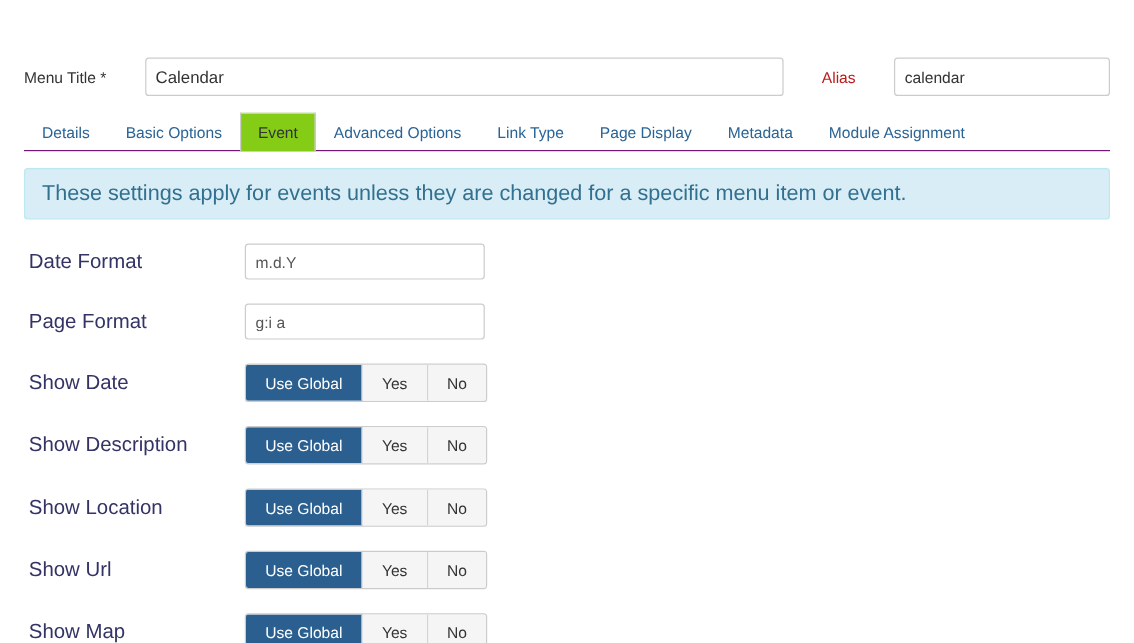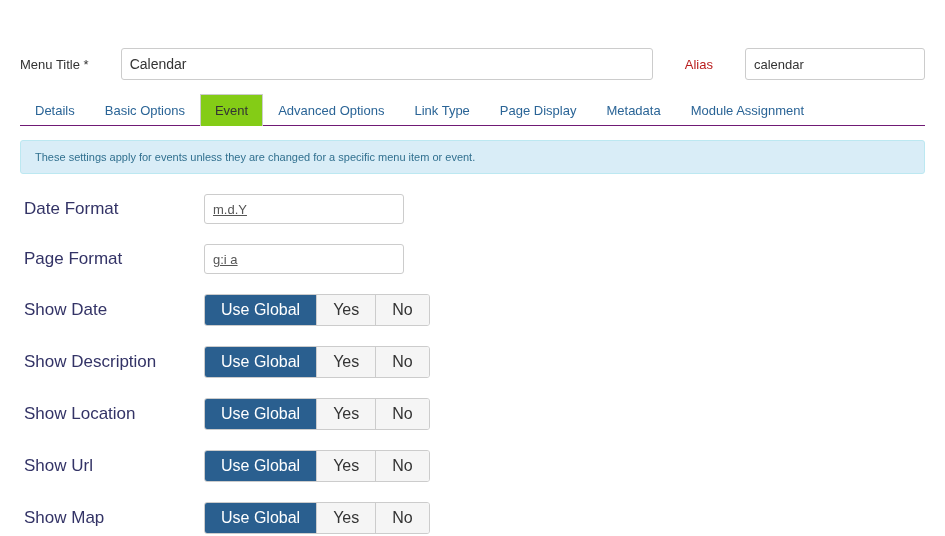--- a/index.html
+++ b/index.html
@@ -75,21 +75,21 @@
       color: #333;
       font-weight: normal;
     }
     .info-bar {
       background: #d9edf7;
       border: 1px solid #bce8f1;
       color: #31708f;
       padding: 10px 14px;
       border-radius: 3px;
       margin-bottom: 20px;
-      font-size: 11px;
+      font-size: 18px;
     }
     .form-section {
       padding: 0 4px;
     }
     .form-row {
       display: flex;
       align-items: center;
       margin-bottom: 20px;
     }
     .form-label {
@@ -99,34 +99,33 @@
       padding-right: 10px;
     }
     .form-input {
       height: 30px;
       border: 1px solid #ccc;
       border-radius: 3px;
       padding: 0 8px;
       font-size: 13px;
       color: #555;
       width: 200px;
-      text-decoration: underline;
     }
     .btn-group {
       display: flex;
       border: 1px solid #ccc;
       border-radius: 3px;
       overflow: hidden;
     }
     .btn-group button {
       height: 30px;
       padding: 0 16px;
       border: none;
       cursor: pointer;
-      font-size: 16px;
+      font-size: 13px;
       background: #f5f5f5;
       color: #333;
       border-right: 1px solid #ccc;
     }
     .btn-group button:last-child {
       border-right: none;
     }
     .btn-group button.btn-primary {
       background: #2a5f8f;
       color: #fff;

